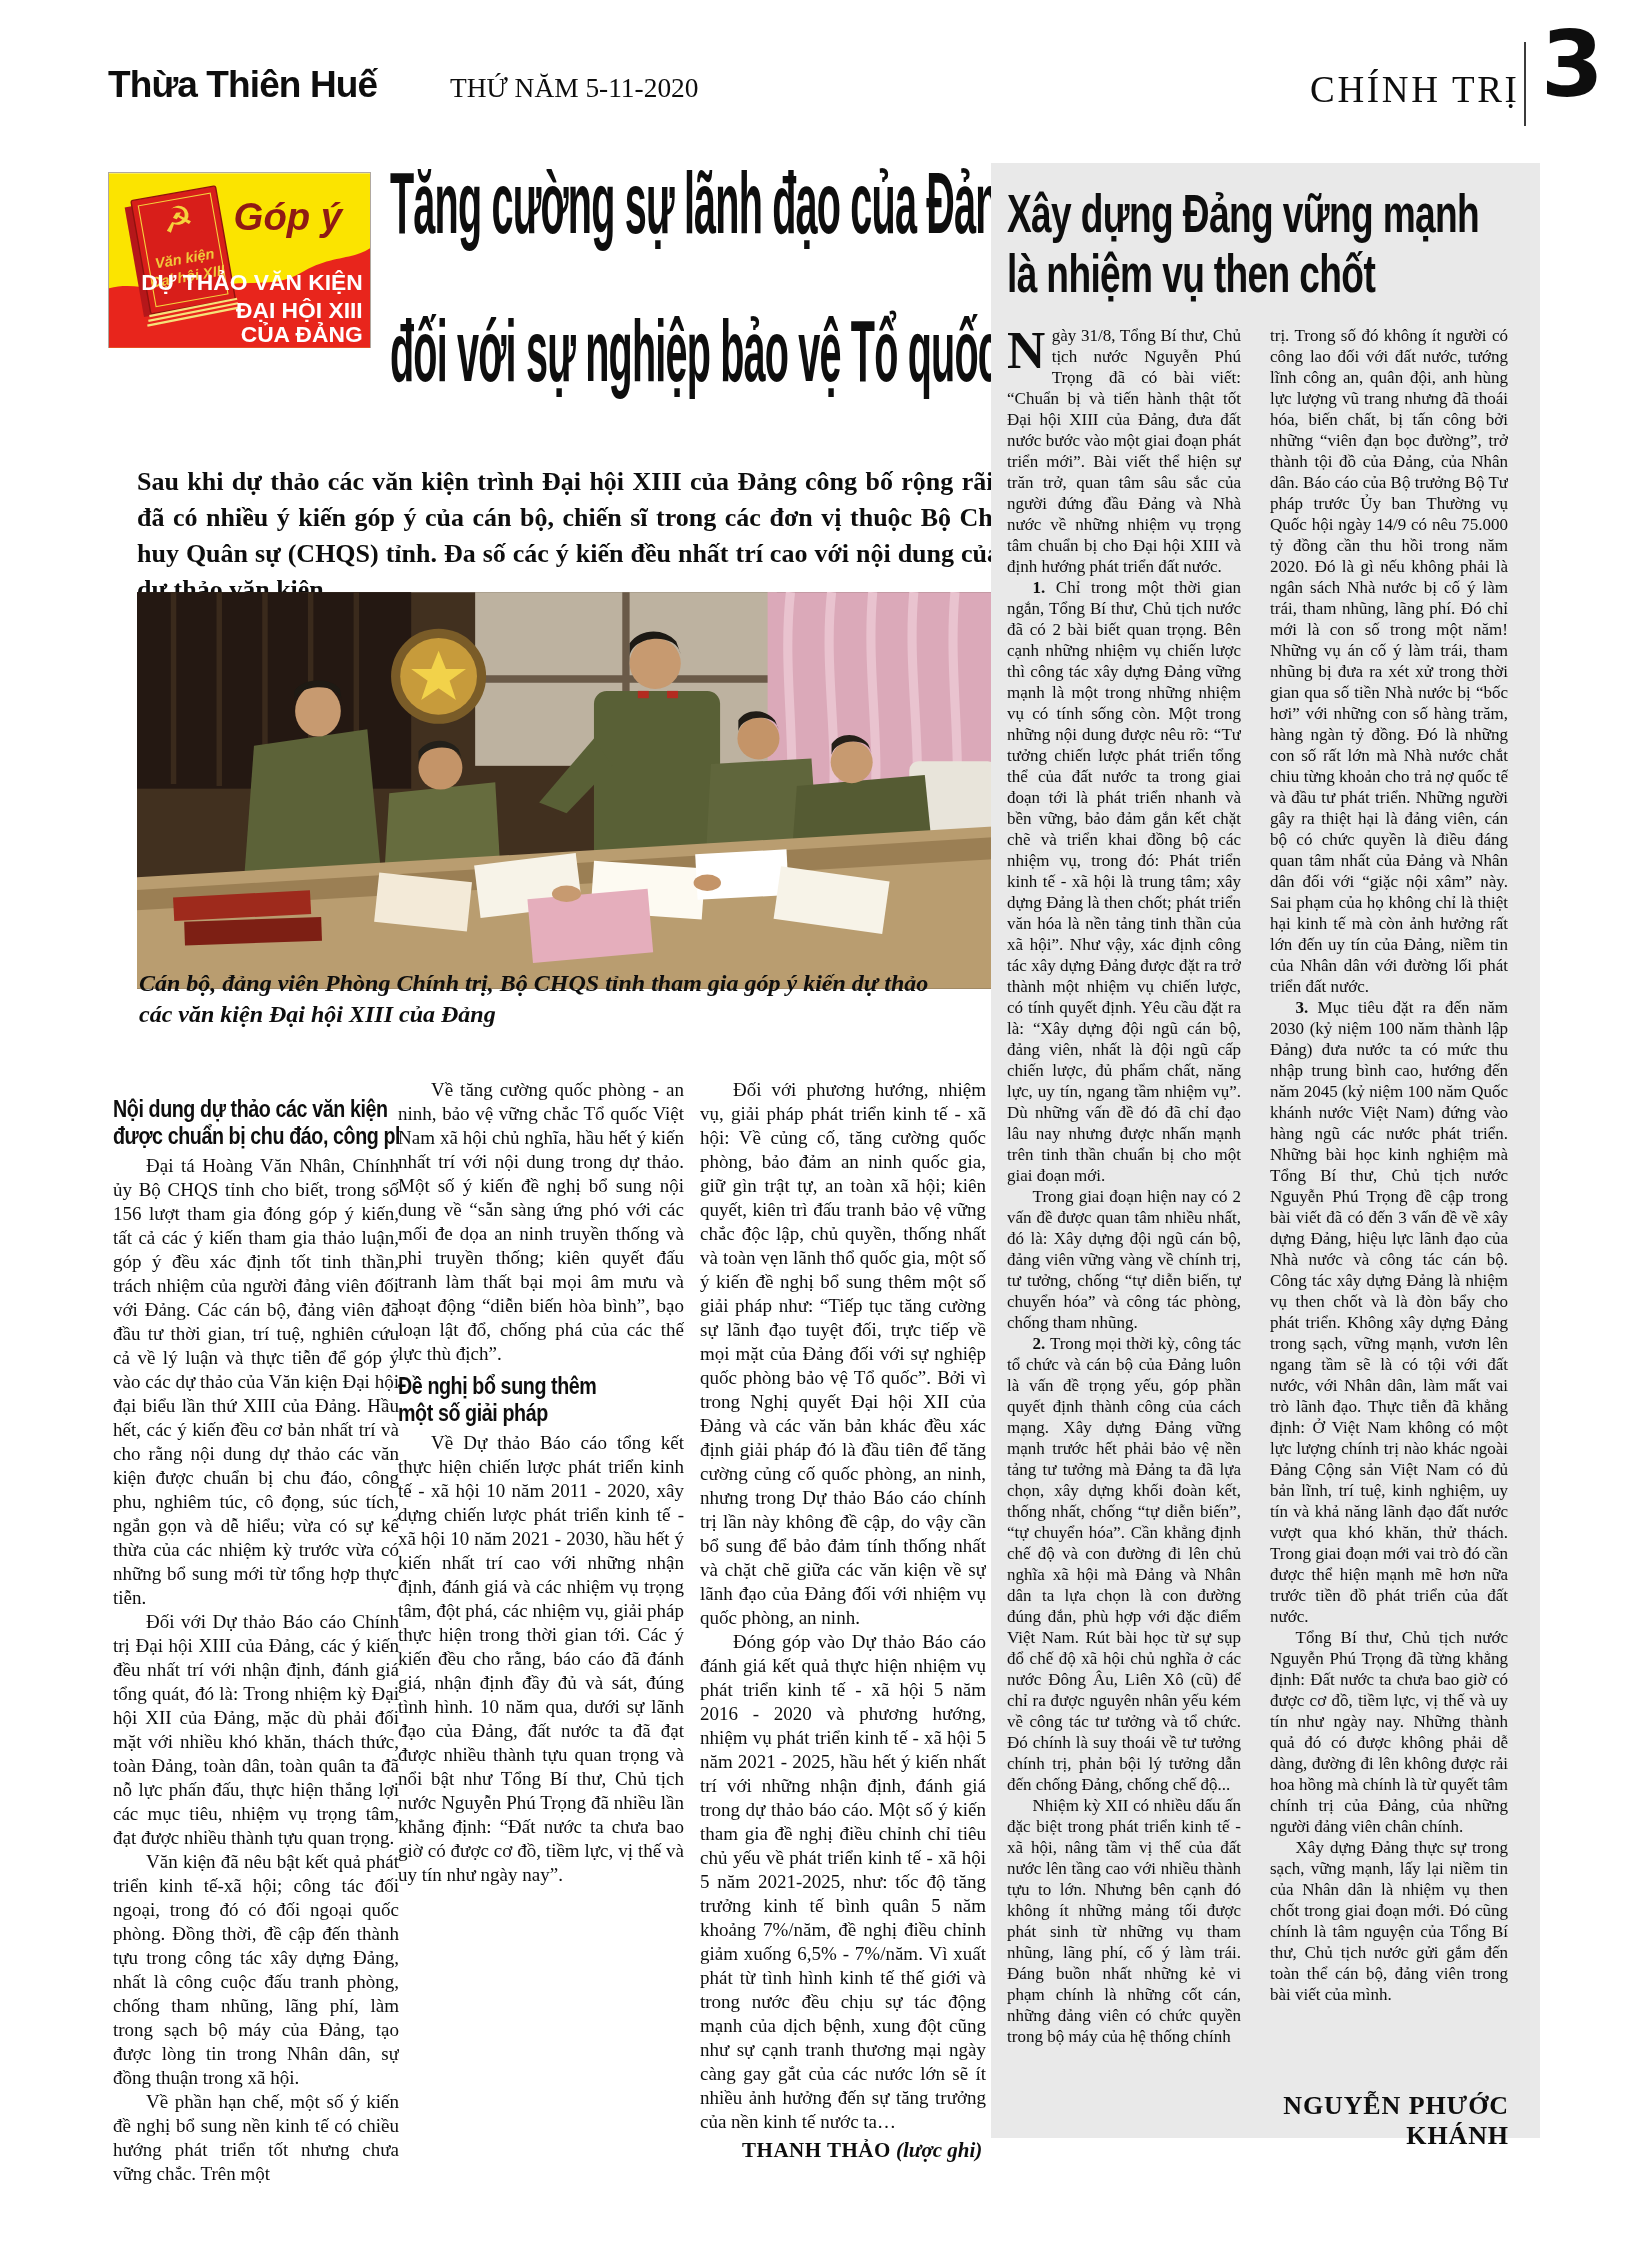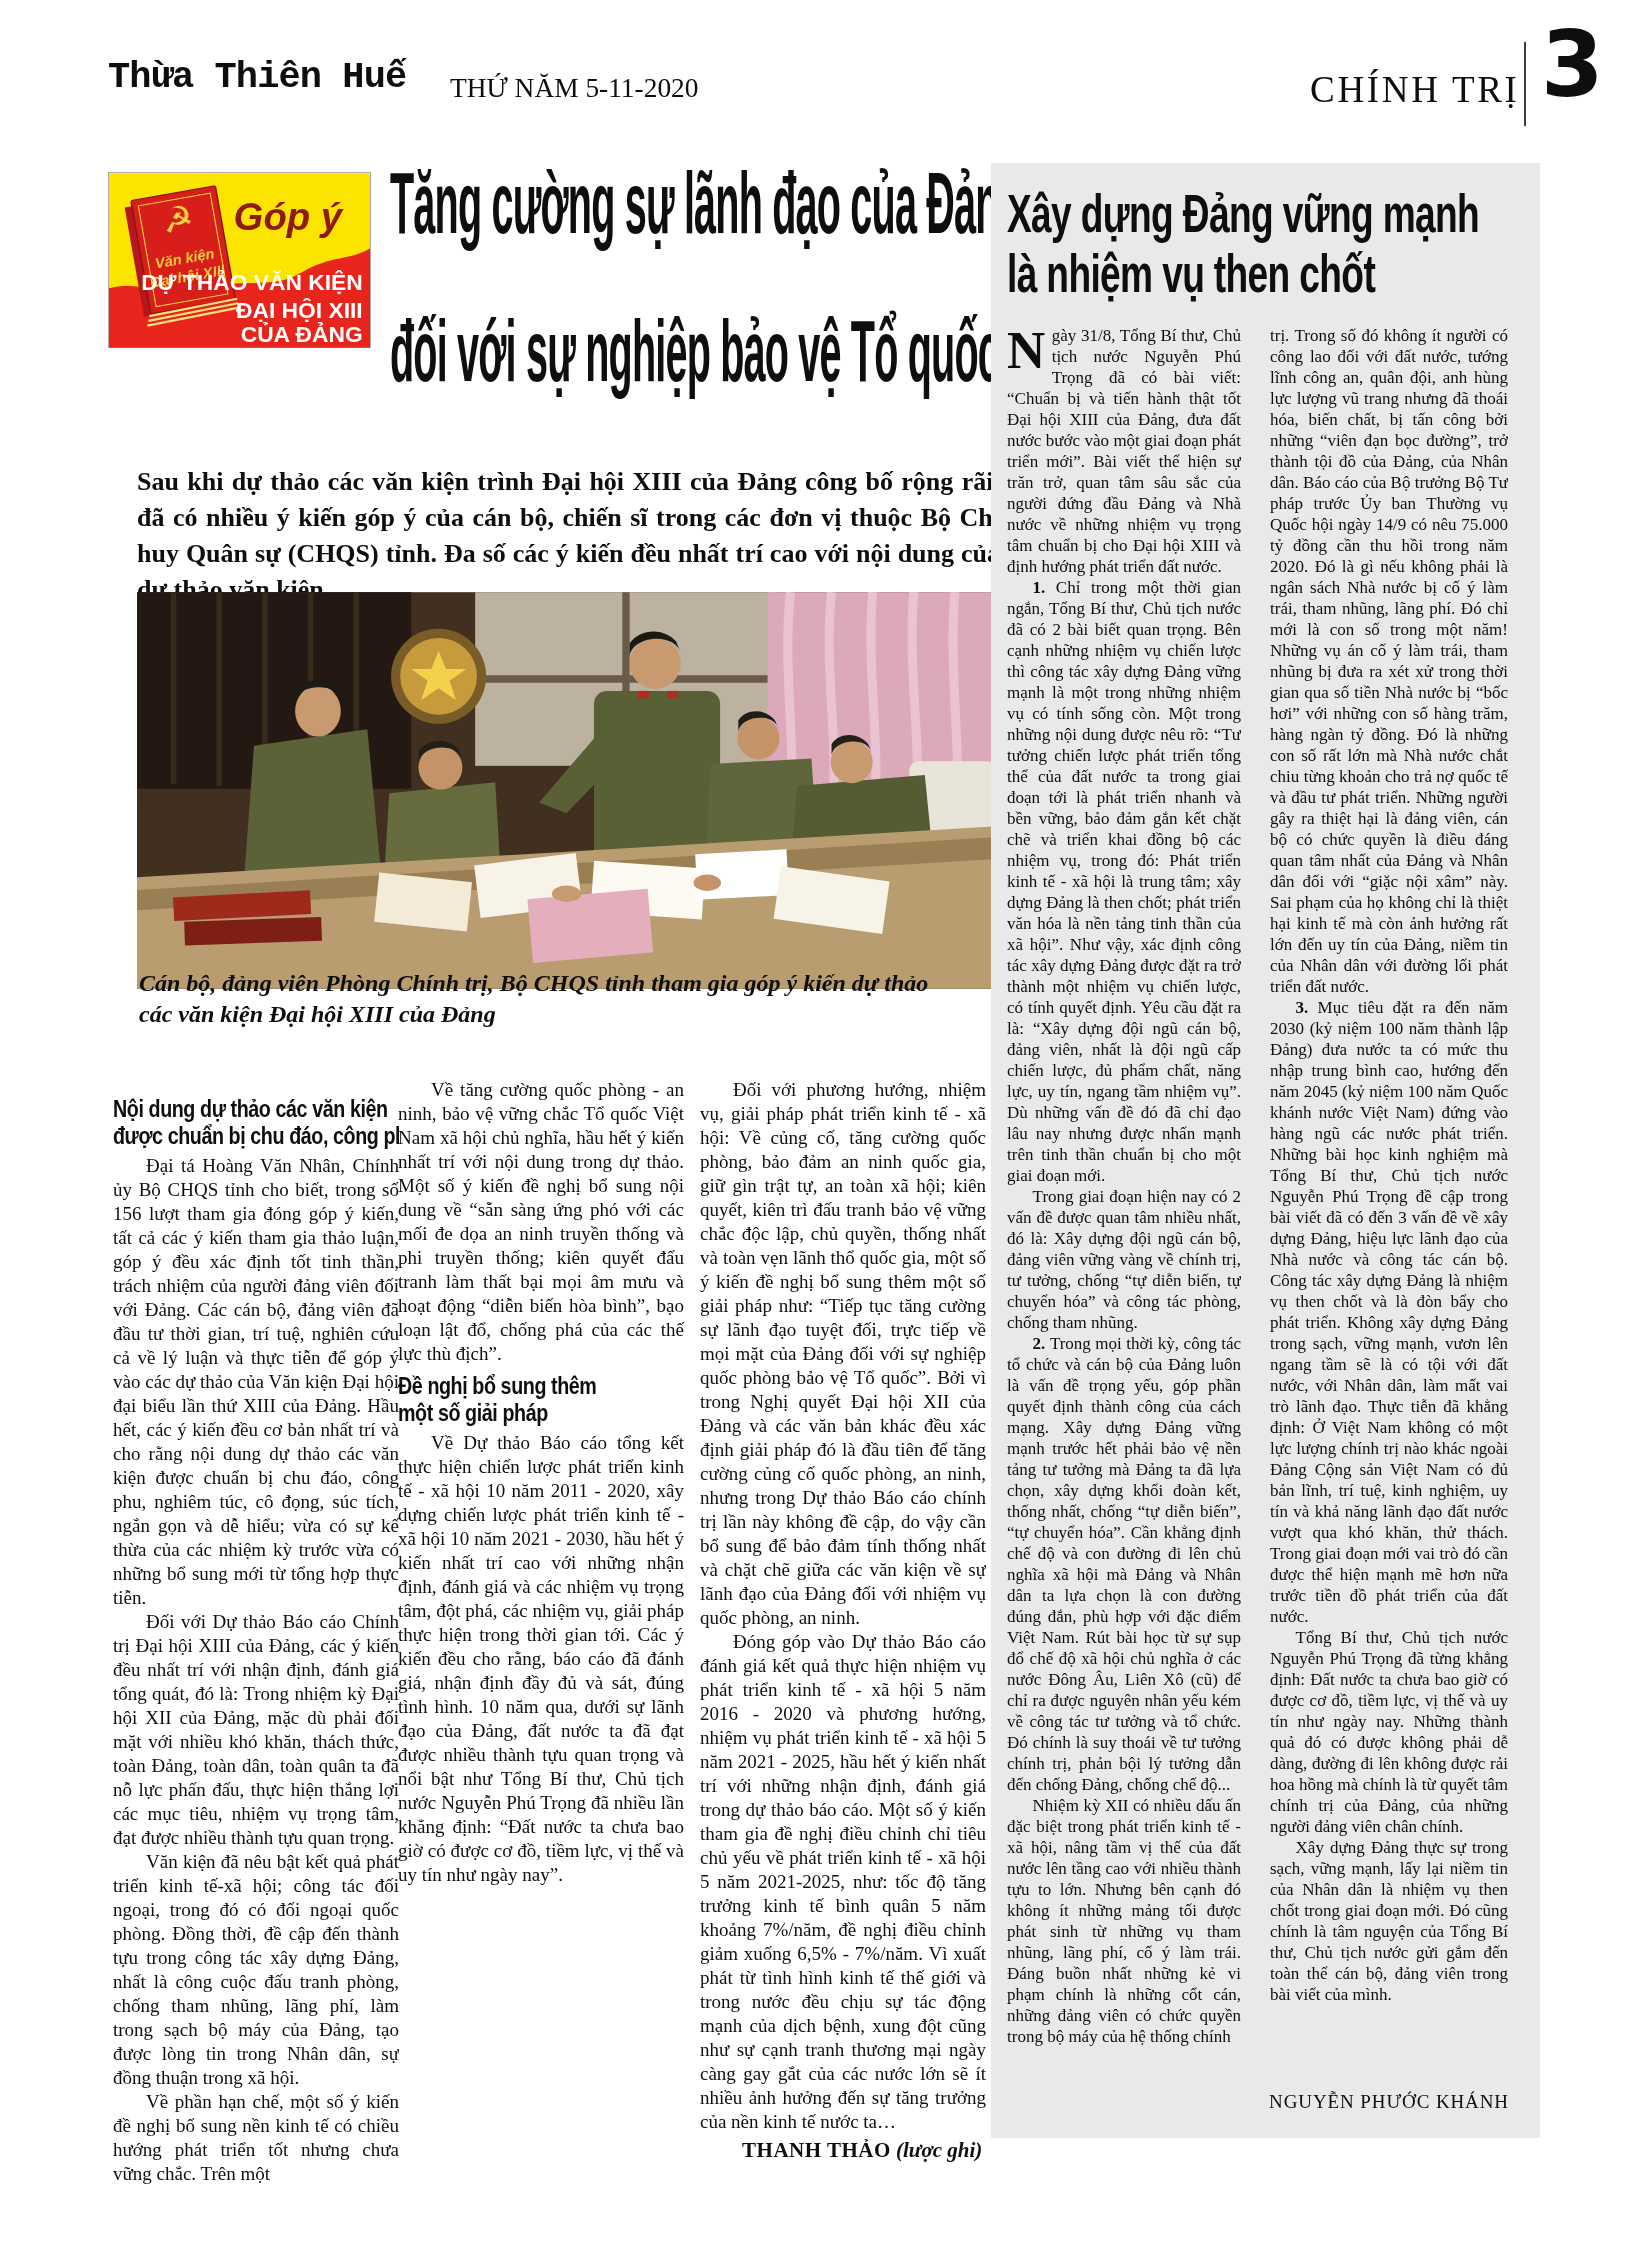--- a/index.html
+++ b/index.html
@@ -1,19 +1,19 @@
 <!DOCTYPE html>
 <html style="font-size:14.6px"><head>
 <meta charset="utf-8">
 <style>
   html,body{margin:0;padding:0;background:#888;}
   .page{position:relative;width:1647px;height:2267px;background:#fff;font-family:"Liberation Serif",serif;color:#0e0e0e;overflow:hidden;margin:0 auto;}
   [data-name]{box-sizing:border-box;}
   
-  .masthead{position:absolute;left:108px;top:56px;font-family:Liberation Mono, monospace;font-weight:bold;font-size:37px;letter-spacing:-0.9px;white-space:nowrap;}
+  .masthead{position:absolute;left:108px;top:64px;font-family:Liberation Sans, sans-serif;font-weight:bold;font-size:37px;letter-spacing:-0.9px;white-space:nowrap;}
   .hdr-date{position:absolute;left:450px;top:73px;font-size:27.4px;white-space:nowrap;}
   .hdr-section{position:absolute;left:1310px;top:68px;font-size:37px;letter-spacing:2.7px;white-space:nowrap;}
   .hdr-divider{position:absolute;left:1524px;top:42px;width:1.8px;height:84px;background:#3c3c3c;}
   .hdr-pagenum{position:absolute;left:1541px;top:20px;font-family:"DejaVu Sans",sans-serif;font-weight:600;font-size:90px;line-height:1;}
   
   .kicker{position:absolute;left:108px;top:172px;width:263px;height:176px;border:0.9px solid #b0a8a0;}
   .lhead{position:absolute;left:390px;font-family:"Liberation Sans",sans-serif;font-weight:bold;font-size:87px;letter-spacing:-1.8px;transform:scaleX(.455);transform-origin:left top;white-space:nowrap;line-height:1.3;}
   .lhead1{top:146px;} .lhead2{top:294px;}
   .lead{position:absolute;left:137px;top:464px;width:863px;font-weight:bold;font-size:26px;line-height:36px;text-align:justify;}
   .photo{position:absolute;left:137px;top:592px;width:860px;height:397px;}
@@ -31,21 +31,21 @@
   
   .rpanel{position:absolute;left:991px;top:163px;width:549px;height:1975px;background:#e9e9e9;}
   .rhead{position:absolute;left:1007px;font-family:"Liberation Sans",sans-serif;font-weight:bold;font-size:53px;letter-spacing:-0.9px;transform:scaleX(.7);transform-origin:left top;white-space:nowrap;line-height:1.25;}
   .rhead1{top:181px;} .rhead2:!important{} .rhead2{top:241px;}
   .rcol{position:absolute;top:325px;height:1780px;font-size:17px;line-height:21px;text-align:justify;overflow:hidden;}
   .rcolA{left:1007px;width:234px;}
   .rcolB{left:1270px;width:238px;}
   .rcol .bp{text-indent:25.6px;}
   .rcol .bp.noind{text-indent:0;}
   .dropcap{float:left;font-weight:bold;font-size:53px;line-height:42px;padding:3.7px 6.4px 0 0;}
-  .byline-right{position:absolute;left:1235px;top:2091px;width:274px;text-align:right;font-weight:normal;font-size:19px;letter-spacing:0.9px;}
+  .byline-right{position:absolute;left:1235px;top:2091px;width:274px;text-align:right;font-weight:bold;font-size:26px;letter-spacing:0.9px;}
   svg text{font-family:"Liberation Sans",sans-serif;}
 </style>
 </head>
 <body>
 
 <div class="page" data-name="newspaper-page">
 
   <div class="masthead" data-name="masthead-logo">Thừa Thiên Huế</div>
   <div class="hdr-date" data-name="issue-date">THỨ NĂM  5-11-2020</div>
   <div class="hdr-section" data-name="section-title">CHÍNH TRỊ</div>

